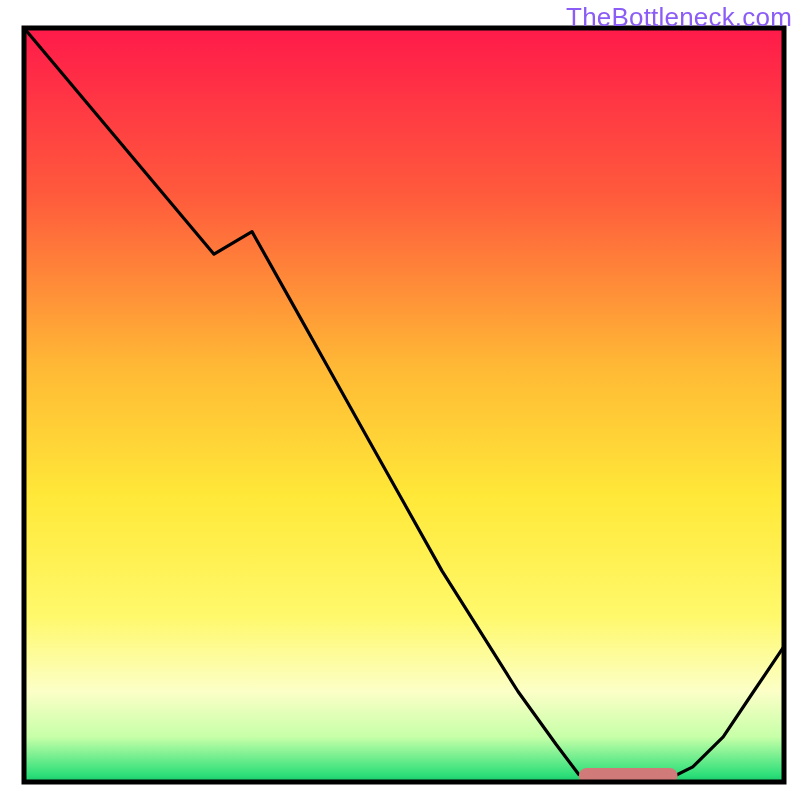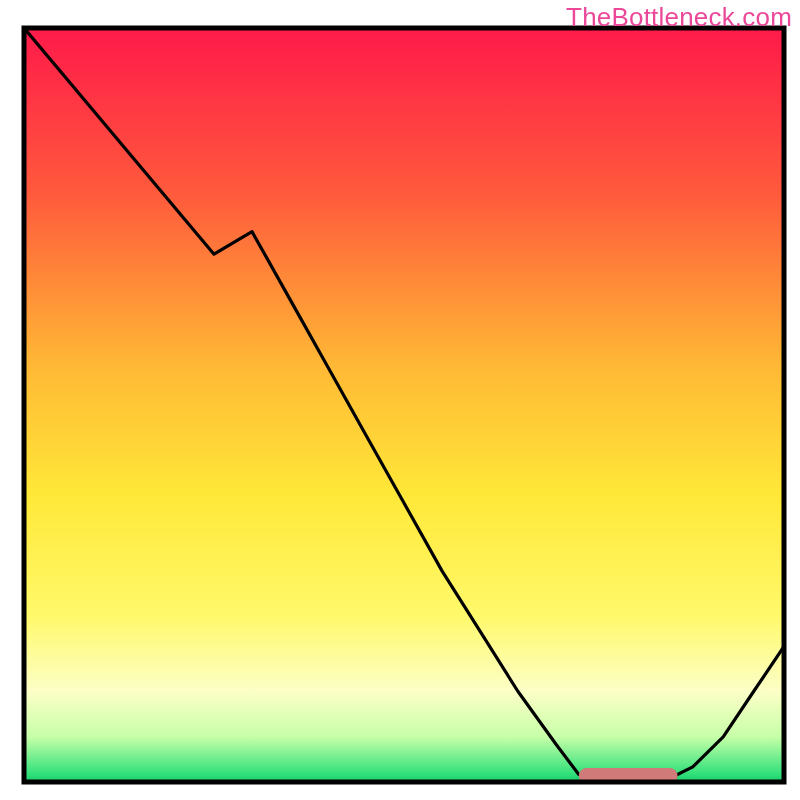--- a/index.html
+++ b/index.html
@@ -15,21 +15,21 @@
     position: relative;
     width: 800px;
     height: 800px;
   }
   .watermark {
     position: absolute;
     top: 2px;
     right: 8px;
     font-size: 26px;
     font-weight: 500;
-    color: #ec4899;
+    color: #8b5cf6;
     letter-spacing: 0.2px;
     z-index: 4;
   }
   svg.plot {
     position: absolute;
     left: 0;
     top: 0;
     width: 800px;
     height: 800px;
   }

